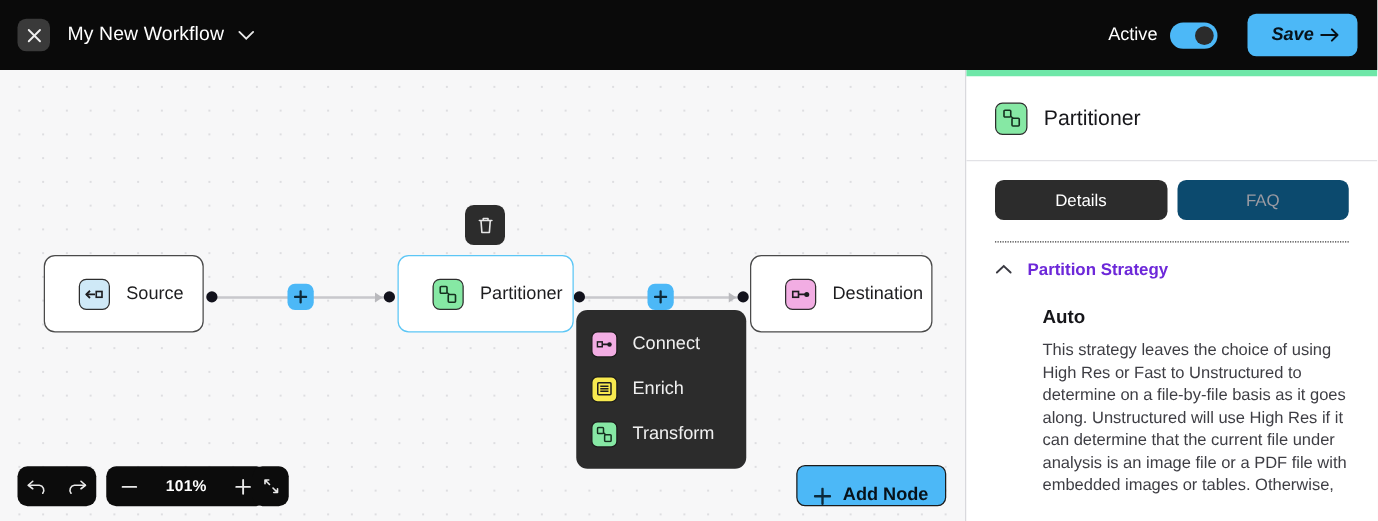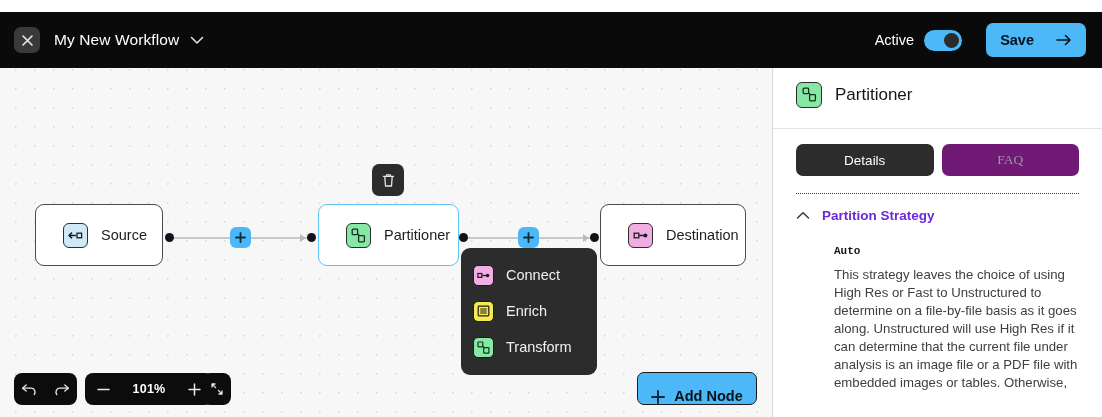--- a/index.html
+++ b/index.html
@@ -7,21 +7,21 @@
   html, body {
     width: 1102px; height: 417px;
     overflow: hidden;
     font-family: "Liberation Sans", sans-serif;
     background: #ffffff;
   }
   #app { position: relative; width: 1102px; height: 417px; overflow: hidden; }
 
   
   .topbar {
-    position: absolute; top: 12px; left: 0;
+    position: absolute; top: 0; left: 0;
     width: 1102px; height: 56px;
     background: #0a0a0a;
     display: flex; align-items: center;
     z-index: 40;
   }
   .close-btn {
     margin-left: 14px;
     width: 26px; height: 26px;
     border-radius: 7px;
     background: #3a3a3a;
@@ -51,25 +51,25 @@
   .toggle .knob {
     position: absolute; top: 3px; right: 3px;
     width: 15px; height: 15px; border-radius: 50%;
     background: #2b2b2b;
   }
   .save-btn {
     margin-left: 24px; margin-right: 16px;
     height: 34px; min-width: 88px;
     background: #4cb8f7; color: #07121a;
     border-radius: 7px; border: none;
-    display: flex; align-items: center; justify-content: flex-end; gap: 22px;
+    display: flex; align-items: center; justify-content: flex-end; gap: 5px;
     padding: 0 14px;
     font-size: 14.5px; font-weight: bold;
     font-family: "Liberation Sans", sans-serif;
-    cursor: pointer; flex: none;
+    cursor: pointer; flex: none; font-style: italic;
   }
 
   
   .canvas {
     position: absolute; top: 56px; left: 0;
     width: 772px; height: 361px;
     background-color: #f7f7f8;
     background-image: radial-gradient(#dedee1 1px, transparent 1px);
     background-size: 19px 19px;
     background-position: 6px 4px;
@@ -214,37 +214,37 @@
   }
   .tabs {
     display: flex; gap: 8px; padding: 15px 23px 0 23px;
   }
   .tab {
     flex: 1 1 0; height: 32px; border-radius: 7px;
     display: flex; align-items: center; justify-content: center;
     font-size: 13.5px; cursor: pointer;
   }
   .tab.active { background: #2c2c2c; color: #ffffff; }
-  .tab.inactive { background: #701a75; color: #9a9aa2; font-family: Liberation Serif, serif; }
+  .tab.inactive { background: #0c4a6e; color: #9a9aa2; }
   .divider-dotted {
     margin: 17px 23px 0 23px;
     border-top: 1.4px dotted #3a3a3a;
   }
   .section-head {
     display: flex; align-items: center;
     padding: 14px 23px 0 23px; cursor: pointer;
   }
   .section-title {
     margin-left: 12px; font-size: 13.5px; font-weight: bold; color: #6d28d9;
   }
   .strategy {
     padding: 22px 20px 0 61px;
   }
   .strategy-name {
-    font-size: 11px; font-weight: bold; color: #16161a; font-family: Liberation Mono, monospace;
+    font-size: 15px; font-weight: bold; color: #16161a;
   }
   .strategy-desc {
     margin-top: 9px; font-size: 13.2px; line-height: 18px; color: #3e3e44;
   }
 </style>
 </head>
 <body>
 
 <div id="app">
 

